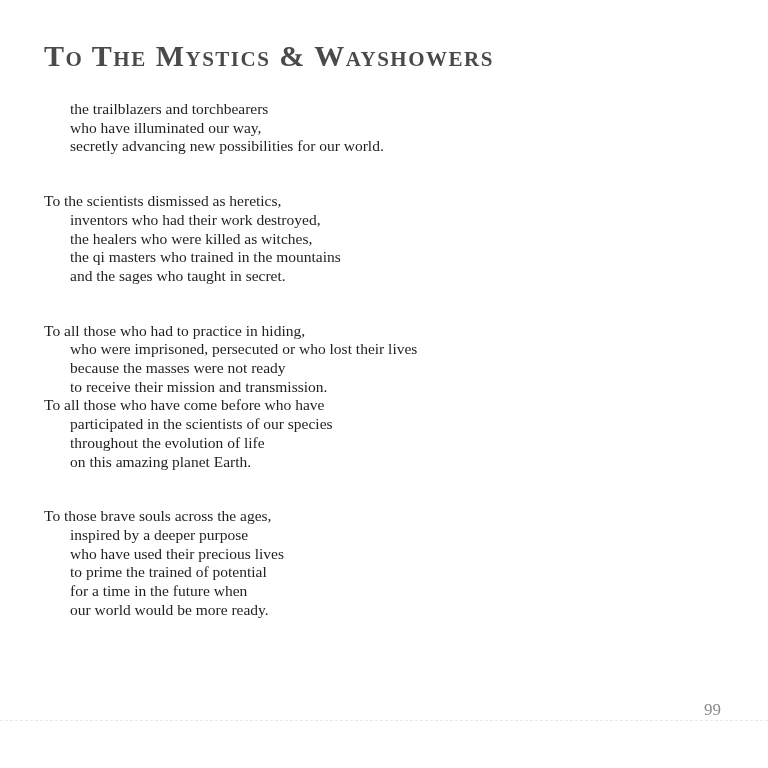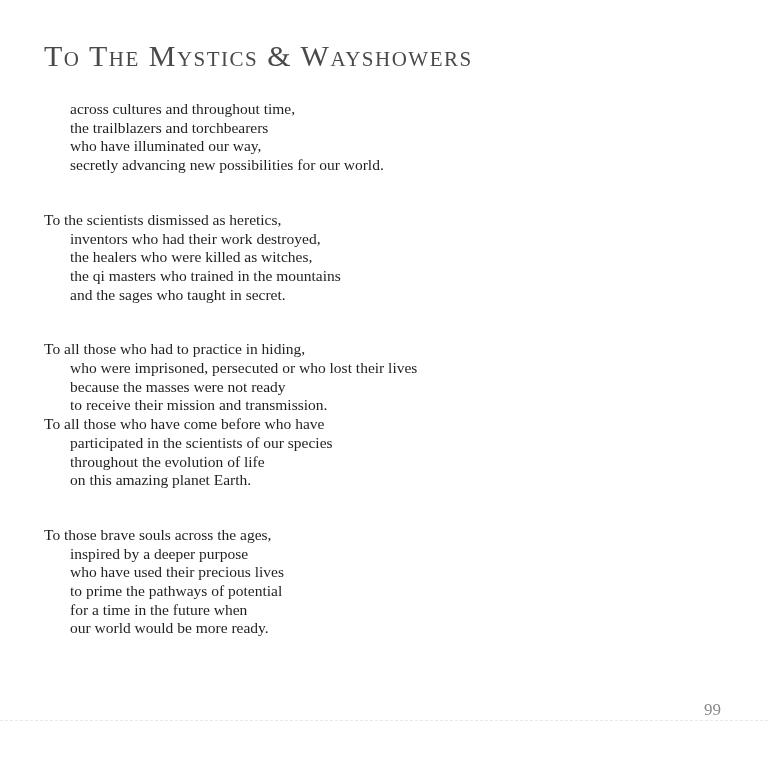--- a/index.html
+++ b/index.html
@@ -14,21 +14,21 @@
     background: #ffffff;
     overflow: hidden;
     font-family: "Liberation Serif", serif;
   }
   .title {
     position: absolute;
     left: 44px;
     top: 41px;
     margin: 0;
     font-family: "Liberation Serif", serif;
-    font-weight: normal;
+    font-weight: bold;
     font-variant: small-caps;
     font-size: 30px;
     line-height: 1;
     letter-spacing: 1.5px;
     color: #4a4a4a;
     white-space: nowrap;
   }
   .poem {
     position: absolute;
     left: 44px;
@@ -66,21 +66,20 @@
 </head>
 <body>
 
 <div class="page">
 
   <h1 class="title">To The Mystics &amp; Wayshowers</h1>
 
   <div class="poem">
 
     <div class="stanza">
-      <div class="line indent">across cultures and throughout time,</div>
       <div class="line indent">the trailblazers and torchbearers</div>
       <div class="line indent">who have illuminated our way,</div>
       <div class="line indent">secretly advancing new possibilities for our world.</div>
     </div>
 
     <div class="stanza">
       <div class="line">To the scientists dismissed as heretics,</div>
       <div class="line indent">inventors who had their work destroyed,</div>
       <div class="line indent">the healers who were killed as witches,</div>
       <div class="line indent">the qi masters who trained in the mountains</div>
@@ -95,21 +94,21 @@
       <div class="line">To all those who have come before who have</div>
       <div class="line indent">participated in the scientists of our species</div>
       <div class="line indent">throughout the evolution of life</div>
       <div class="line indent">on this amazing planet Earth.</div>
     </div>
 
     <div class="stanza">
       <div class="line">To those brave souls across the ages,</div>
       <div class="line indent">inspired by a deeper purpose</div>
       <div class="line indent">who have used their precious lives</div>
-      <div class="line indent">to prime the pathways of potential</div>
+      <div class="line indent">to prime the trained of potential</div>
       <div class="line indent">for a time in the future when</div>
       <div class="line indent">our world would be more ready.</div>
     </div>
 
   </div>
 
   <div class="page-edge-line"></div>
 
   <div class="page-number">99</div>
 

